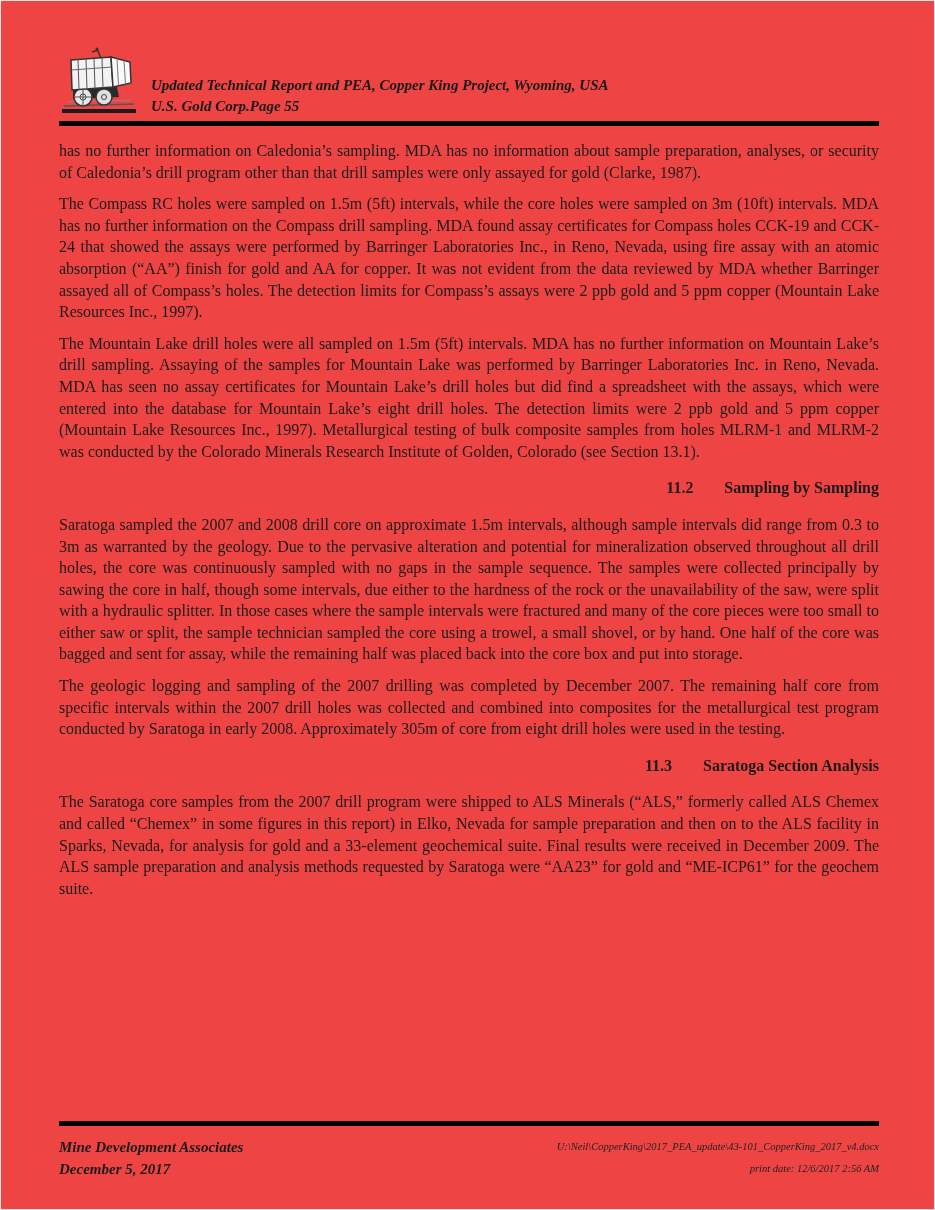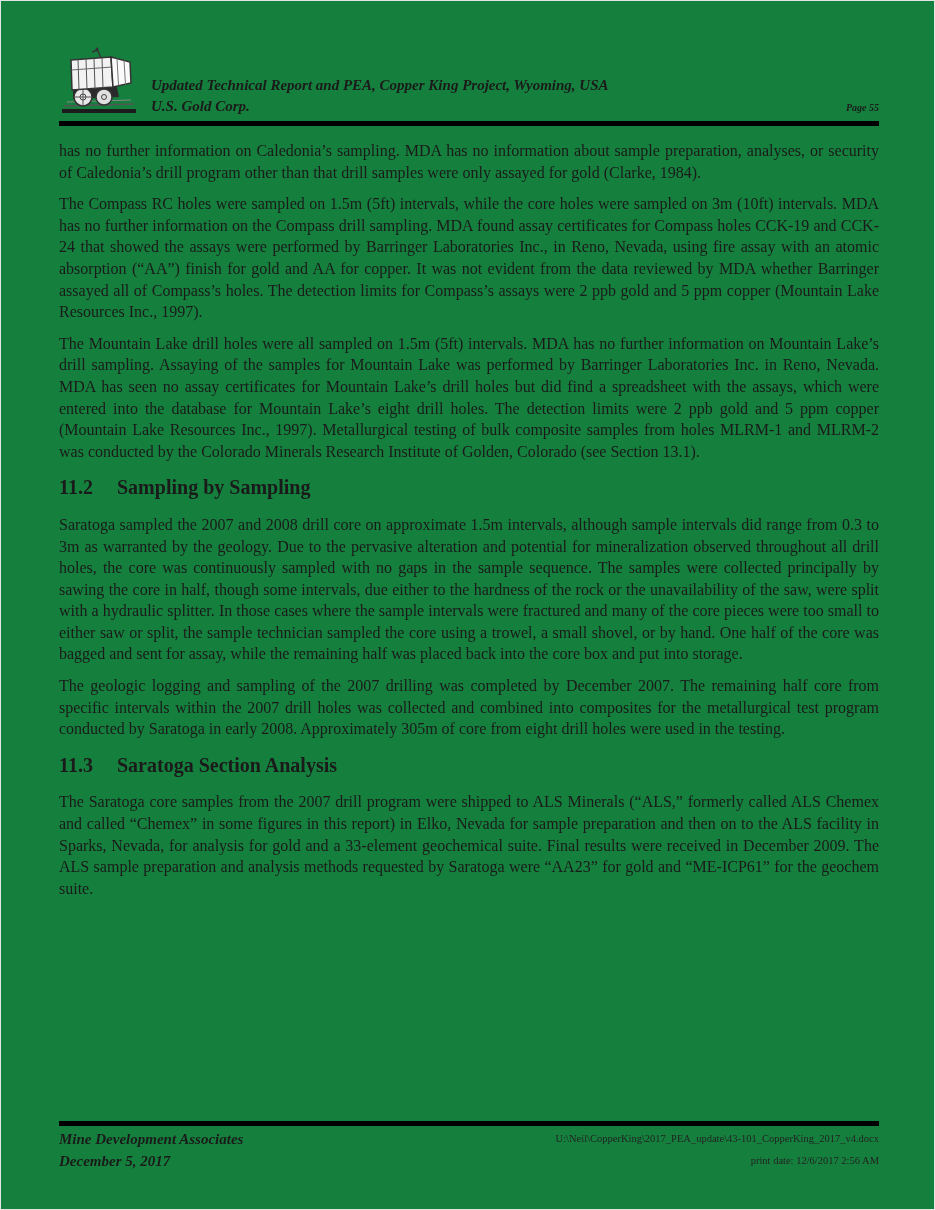--- a/index.html
+++ b/index.html
@@ -1,21 +1,21 @@
 <!DOCTYPE html>
 <html><head>
 <meta charset="utf-8">
 <style>
   * { margin: 0; padding: 0; box-sizing: border-box; }
   html, body { background: #ffffff; }
   .page {
     position: relative;
     width: 935px;
     height: 1210px;
-    background: #15803d;
+    background: #ef4444;
     font-family: "Liberation Serif", "DejaVu Serif", serif;
     color: #1a1a1a;
     overflow: hidden;
     border: 1px solid #e4e4e4;
   }
   
   .header {
     display: flex;
     align-items: flex-end;
     margin: 0 55px 0 58px;
@@ -35,77 +35,78 @@
     padding-bottom: 2px;
   }
   .header-title-line {
     font-weight: bold;
     font-style: italic;
     font-size: 15px;
     line-height: 21px;
   }
   .header-bottom-row {
     display: flex;
-    justify-content: space-between;
     align-items: baseline;
   }
   .page-number {
     font-weight: bold;
     font-style: italic;
-    font-size: 10px;
+    font-size: 15px;
   }
   .header-rule {
     height: 5px;
     background: #000000;
     margin: 2px 55px 0 58px;
   }
   
   .content {
     margin: 14px 55px 0 58px;
     font-size: 16px;
     line-height: 21.6px;
   }
   .content p {
     text-align: justify;
     margin-bottom: 10px;
   }
   .section-heading {
     display: flex;
     font-weight: bold;
-    font-size: 20px;
+    font-size: 16px;
     margin: 15px 0 15px 0;
+    justify-content: flex-end;
   }
   .section-num {
     flex: 0 0 58px;
   }
   
   .footer {
     position: absolute;
     left: 58px;
     right: 55px;
     top: 1120px;
   }
   .footer-rule {
     height: 5px;
     background: #000000;
   }
   .footer-row {
     display: flex;
     justify-content: space-between;
-    margin-top: 2px;
+    margin-top: 10px;
     align-items: center;
   }
   .footer-left {
     font-weight: bold;
     font-style: italic;
     font-size: 15px;
     line-height: 22px;
   }
   .footer-right {
     text-align: right;
+    font-style: italic;
     font-size: 10.5px;
     line-height: 22px;
     color: #222;
   }
 </style>
 </head>
 <body>
 
 <div class="page">
 
@@ -147,21 +148,21 @@
       <div class="header-title-line">Updated Technical Report and PEA, Copper King Project, Wyoming, USA</div>
       <div class="header-bottom-row">
         <div class="header-title-line">U.S. Gold Corp.</div>
         <div class="page-number">Page 55</div>
       </div>
     </div>
   </div>
   <div class="header-rule"></div>
 
   <div class="content">
-    <p>has no further information on Caledonia’s sampling.  MDA has no information about sample preparation, analyses, or security of Caledonia’s drill program other than that drill samples were only assayed for gold (Clarke, 1984).</p>
+    <p>has no further information on Caledonia’s sampling.  MDA has no information about sample preparation, analyses, or security of Caledonia’s drill program other than that drill samples were only assayed for gold (Clarke, 1987).</p>
     <p>The Compass RC holes were sampled on 1.5m (5ft) intervals, while the core holes were sampled on 3m (10ft) intervals.  MDA has no further information on the Compass drill sampling.  MDA found assay certificates for Compass holes CCK-19 and CCK-24 that showed the assays were performed by Barringer Laboratories Inc., in Reno, Nevada, using fire assay with an atomic absorption (“AA”) finish for gold and AA for copper.  It was not evident from the data reviewed by MDA whether Barringer assayed all of Compass’s holes.  The detection limits for Compass’s assays were 2 ppb gold and 5 ppm copper (Mountain Lake Resources Inc., 1997).</p>
     <p>The Mountain Lake drill holes were all sampled on 1.5m (5ft) intervals.  MDA has no further information on Mountain Lake’s drill sampling.  Assaying of the samples for Mountain Lake was performed by Barringer Laboratories Inc. in Reno, Nevada.  MDA has seen no assay certificates for Mountain Lake’s drill holes but did find a spreadsheet with the assays, which were entered into the database for Mountain Lake’s eight drill holes.  The detection limits were 2 ppb gold and 5 ppm copper (Mountain Lake Resources Inc., 1997).  Metallurgical testing of bulk composite samples from holes MLRM-1 and MLRM-2 was conducted by the Colorado Minerals Research Institute of Golden, Colorado (see Section 13.1).</p>
 
     <div class="section-heading">
       <span class="section-num">11.2</span>
       <span>Sampling by Sampling</span>
     </div>
 
     <p>Saratoga sampled the 2007 and 2008 drill core on approximate 1.5m intervals, although sample intervals did range from 0.3 to 3m as warranted by the geology.  Due to the pervasive alteration and potential for mineralization observed throughout all drill holes, the core was continuously sampled with no gaps in the sample sequence.  The samples were collected principally by sawing the core in half, though some intervals, due either to the hardness of the rock or the unavailability of the saw, were split with a hydraulic splitter.  In those cases where the sample intervals were fractured and many of the core pieces were too small to either saw or split, the sample technician sampled the core using a trowel, a small shovel, or by hand.  One half of the core was bagged and sent for assay, while the remaining half was placed back into the core box and put into storage.</p>
     <p>The geologic logging and sampling of the 2007 drilling was completed by December 2007.  The remaining half core from specific intervals within the 2007 drill holes was collected and combined into composites for the metallurgical test program conducted by Saratoga in early 2008.  Approximately 305m of core from eight drill holes were used in the testing.</p>

